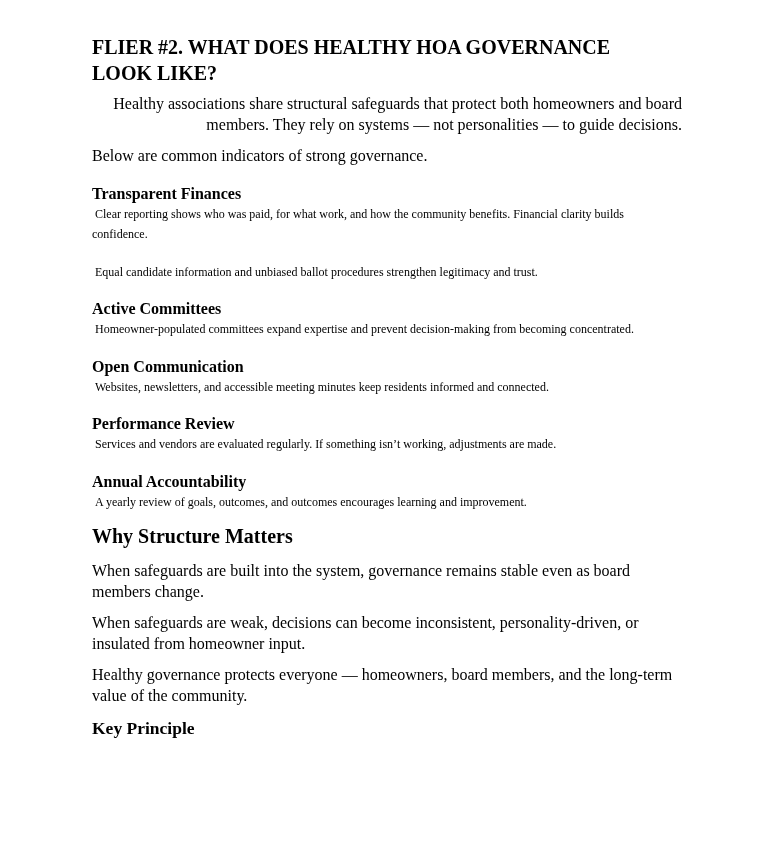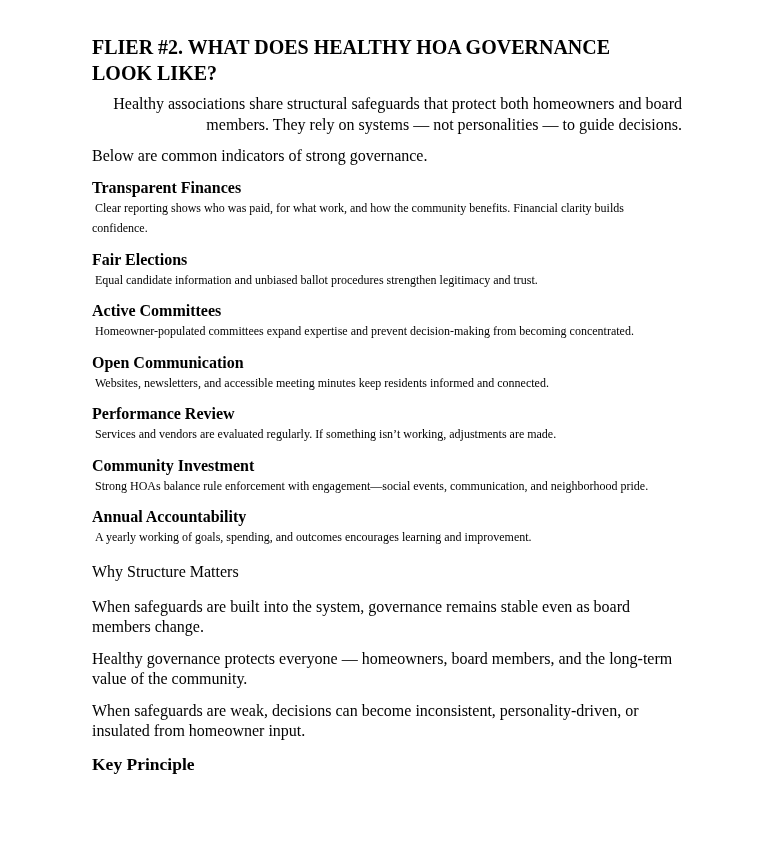--- a/index.html
+++ b/index.html
@@ -34,37 +34,37 @@
   p.body-par {
     font-size: 16px;
     line-height: 20.5px;
     margin: 11px 0 0 0;
   }
   .doc-title + p.body-par {
     margin-top: 0;
     text-align: right;
   }
   .section {
-    margin-top: 11px;
+    margin-top: 17px;
   }
   .section-heading {
     font-size: 16px;
     font-weight: bold;
     line-height: 20px;
     margin: 0;
   }
   .section-desc {
     font-size: 12px;
     line-height: 20.5px;
     margin: 0;
     white-space: pre-wrap;
   }
   .h2-heading {
-    font-size: 16px;
-    font-weight: normal;
+    font-size: 20px;
+    font-weight: bold;
     line-height: 26px;
     margin: 11px 0 12px 0;
   }
   .h2-heading + p.body-par {
     margin-top: 10px;
   }
   .h3-heading {
     font-size: 17.5px;
     font-weight: bold;
     line-height: 23px;
@@ -82,53 +82,48 @@
     <p class="body-par">Healthy associations share structural safeguards that protect both homeowners and board members. They rely on systems — not personalities — to guide decisions.</p>
 
     <p class="body-par">Below are common indicators of strong governance.</p>
 
     <div class="section">
       <h4 class="section-heading">Transparent Finances</h4>
       <p class="section-desc"> Clear reporting shows who was paid, for what work, and how the community benefits. Financial clarity builds confidence.</p>
     </div>
 
     <div class="section">
-      <h4 class="section-heading">Fair Elections</h4>
       <p class="section-desc"> Equal candidate information and unbiased ballot procedures strengthen legitimacy and trust.</p>
     </div>
 
     <div class="section">
       <h4 class="section-heading">Active Committees</h4>
       <p class="section-desc"> Homeowner-populated committees expand expertise and prevent decision-making from becoming concentrated.</p>
     </div>
 
     <div class="section">
       <h4 class="section-heading">Open Communication</h4>
       <p class="section-desc"> Websites, newsletters, and accessible meeting minutes keep residents informed and connected.</p>
     </div>
 
     <div class="section">
       <h4 class="section-heading">Performance Review</h4>
       <p class="section-desc"> Services and vendors are evaluated regularly. If something isn’t working, adjustments are made.</p>
     </div>
 
-    <div class="section">
-      <h4 class="section-heading">Community Investment</h4>
-      <p class="section-desc"> Strong HOAs balance rule enforcement with engagement—social events, communication, and neighborhood pride.</p>
-    </div>
 
     <div class="section">
       <h4 class="section-heading">Annual Accountability</h4>
-      <p class="section-desc"> A yearly working of goals, spending, and outcomes encourages learning and improvement.</p>
+      <p class="section-desc"> A yearly review of goals, outcomes, and outcomes encourages learning and improvement.</p>
     </div>
 
     <h2 class="h2-heading">Why Structure Matters</h2>
 
     <p class="body-par">When safeguards are built into the system, governance remains stable even as board members change.</p>
 
+    <p class="body-par">When safeguards are weak, decisions can become inconsistent, personality-driven, or insulated from homeowner input.</p>
+
     <p class="body-par">Healthy governance protects everyone — homeowners, board members, and the long-term value of the community.</p>
-
-    <p class="body-par">When safeguards are weak, decisions can become inconsistent, personality-driven, or insulated from homeowner input.</p>
 
     <h3 class="h3-heading">Key Principle</h3>
 
   </div>
 </div>
 
 </body></html>

